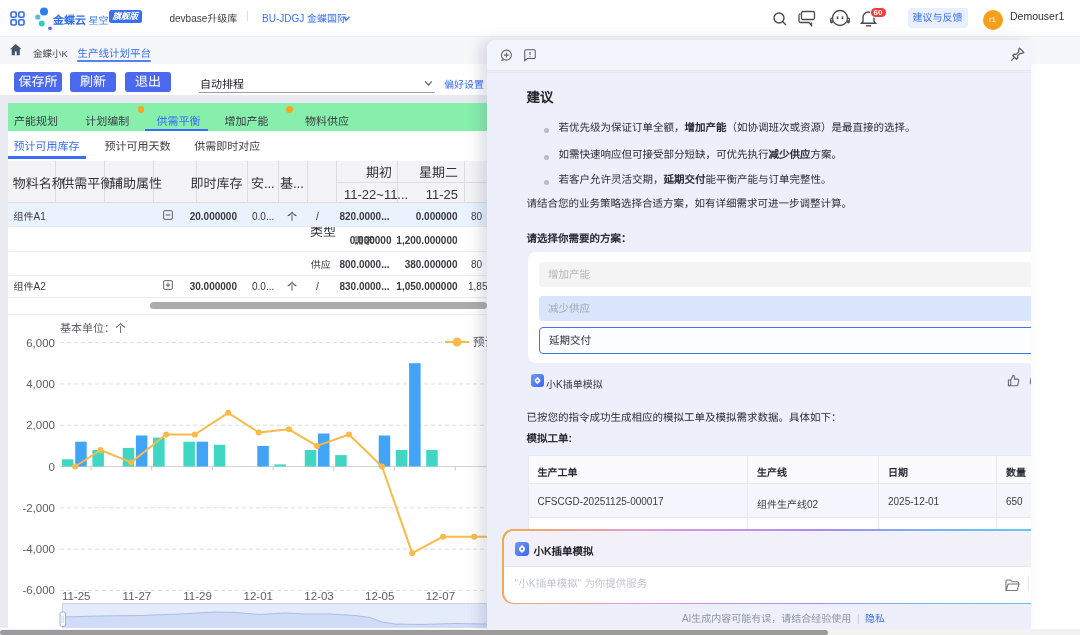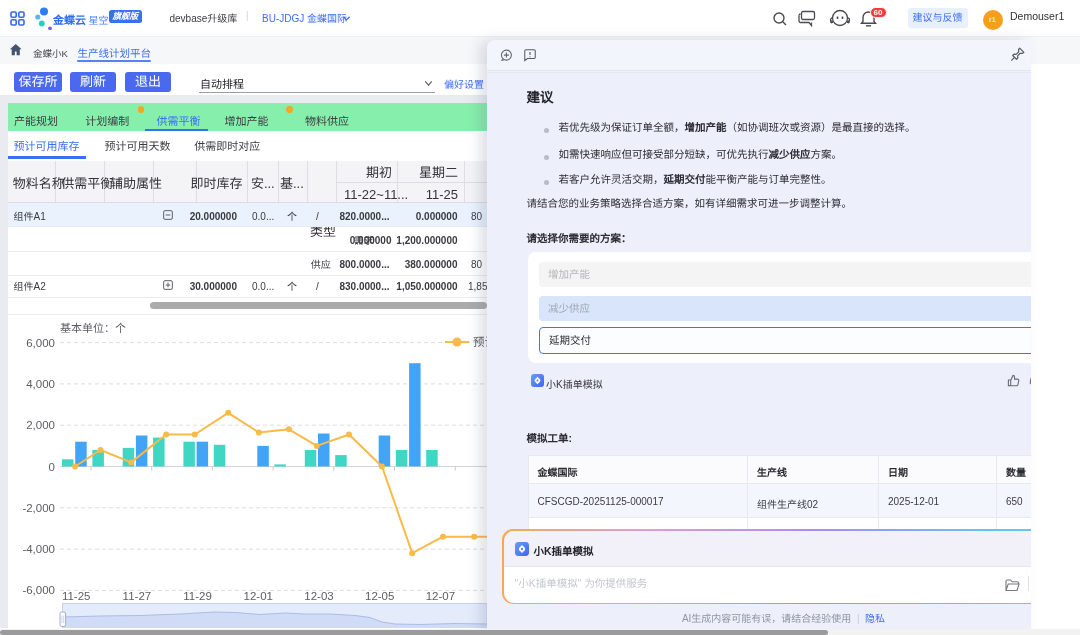--- a/index.html
+++ b/index.html
@@ -347,30 +347,31 @@
   <svg class="abs" style="left:542px;top:336px" width="13" height="13" viewBox="0 0 14 14" fill="none" stroke="#6a6c74" stroke-width="1.2">
       <g transform="rotate(180 7 7)">
         <path d="M1.5 6.5 h2.5 v6 h-2.5 z M4 6.8 L6.5 1.5 a1.6 1.6 0 0 1 1.6 1.6 v2.4 h3.3 a1.3 1.3 0 0 1 1.3 1.5 l-0.9 4.4 a1.6 1.6 0 0 1 -1.6 1.3 H4"></path>
       </g>
     </svg>
   <svg class="abs" style="left:564px;top:335px" width="13" height="13" viewBox="0 0 14 14" fill="none" stroke="#6a6c74" stroke-width="1.2">
       <rect x="4.5" y="4.5" width="8" height="8" rx="1.2"></rect>
       <path d="M2.5 9.5 a1.2 1.2 0 0 1 -1 -1.2 v-5.6 a1.2 1.2 0 0 1 1.2 -1.2 h5.6 a1.2 1.2 0 0 1 1.2 1"></path>
     </svg>
 
+  <div class="ptext" style="left:39.4px;top:370.5px;">已按您的指令成功生成相应的模拟工单及模拟需求数据。具体如下：</div>
   <div class="ptext" style="left:39.4px;top:391.5px;font-weight:bold;">模拟工单:</div>
 
   <div class="abs" style="left:41px;top:415px;width:541px;height:113px;background:#fff;border:1px solid #e8e9ee;">
     <div class="abs" style="left:0;top:0;width:539px;height:28px;background:#fbfbfd;border-bottom:1px solid #e8e9ee;"></div>
     <div class="abs" style="left:0;top:28px;width:539px;height:34px;background:#f3f7fd;border-bottom:1px solid #e8e9ee;"></div>
     <div class="abs" style="left:0;top:62px;width:539px;height:34px;background:#fff;border-bottom:1px solid #e8e9ee;"></div>
     <div class="stv" style="left:218px;"></div>
     <div class="stv" style="left:349px;"></div>
     <div class="stv" style="left:467px;"></div>
-    <span class="sth" style="left:8.5px;top:8px;">金蝶国际</span>
+    <span class="sth" style="left:8.5px;top:8px;">生产工单</span>
     <span class="sth" style="left:228px;top:8px;">生产线</span>
     <span class="sth" style="left:359px;top:8px;">日期</span>
     <span class="sth" style="left:477px;top:8px;">数量</span>
     <span class="stc" style="left:8.5px;top:40px;">CFSCGD-20251125-000017</span>
     <span class="stc" style="left:228px;top:40px;">组件生产线02</span>
     <span class="stc" style="left:359px;top:40px;">2025-12-01</span>
     <span class="stc" style="left:477px;top:40px;">650</span>
   </div>
 
   <div class="abs" style="left:560px;top:445px;width:23px;height:23px;background:#fff;border-radius:50%;box-shadow:0 1px 5px rgba(60,70,100,0.25);"></div>

